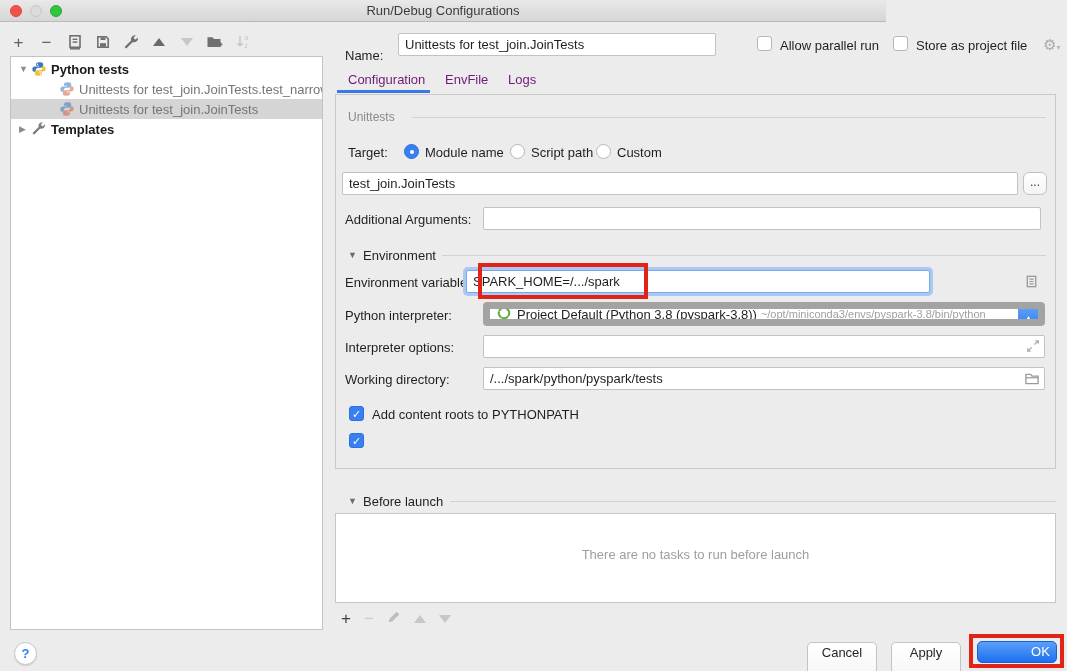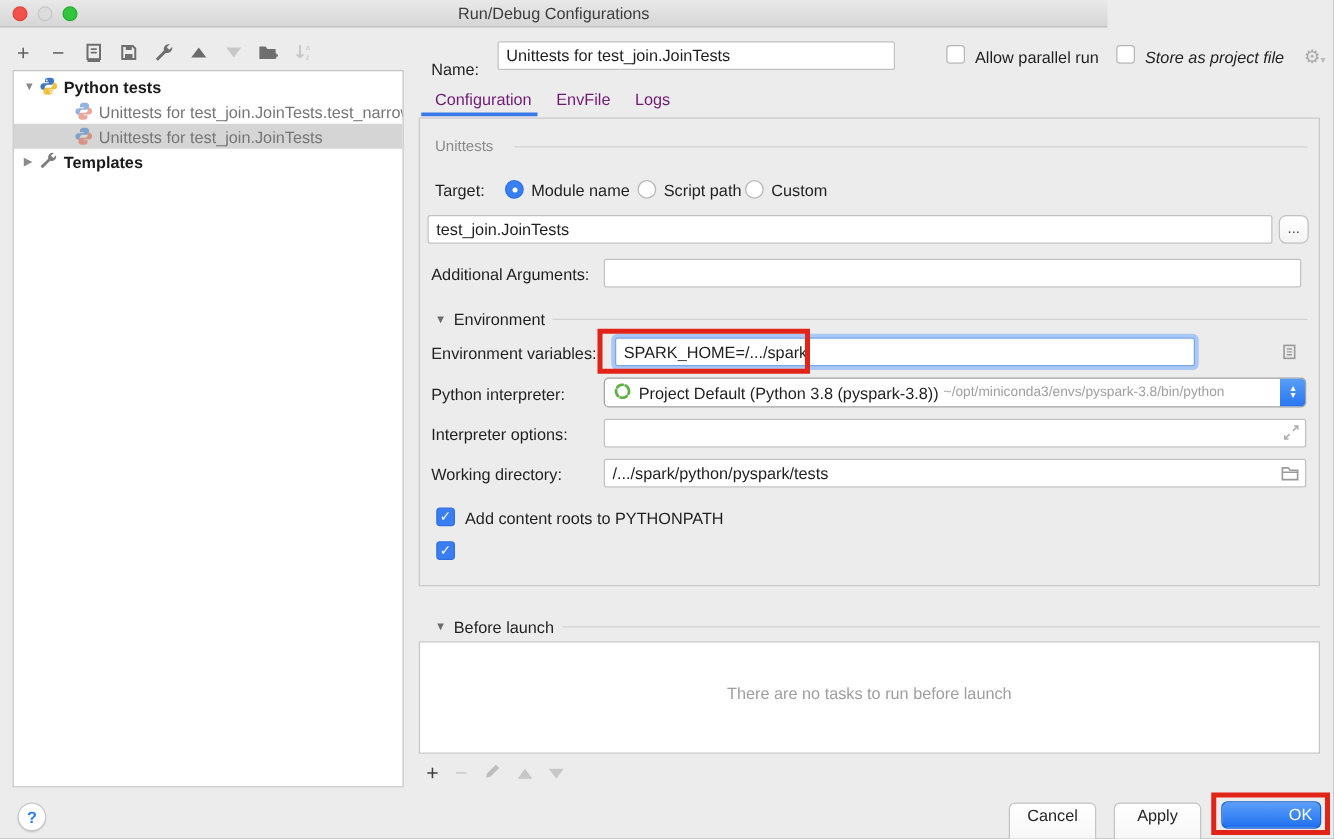--- a/index.html
+++ b/index.html
@@ -70,21 +70,21 @@
   .radio.sel::after { content:""; position:absolute; left:4.5px; top:4.5px; width:4px; height:4px; border-radius:50%; background:#fff; }
 
   .mini-btn {
     position:absolute; width:24px; height:23px; background:linear-gradient(#ffffff,#f4f4f4);
     border:1px solid #c2c2c2; border-radius:6px; color:#444; text-align:center; line-height:19px; font-size:12px;
   }
   .focus-ring { box-shadow:0 0 0 3px #a9c9f4 !important; border-color:#7aa7e8 !important; }
   .in-icon { position:absolute; width:16px; height:16px; }
 
   .combo {
-    position:absolute; height:24px; background:#fff; border:1px solid #a3a3a3; border-radius:4px;
+    position:absolute; height:24px; background:#fff; border:7px solid #a3a3a3; border-radius:4px;
     display:flex; align-items:center; overflow:hidden;
   }
   .combo .ring { margin:0 5px 0 6px; flex:0 0 16px; }
   .combo .val { font-size:13px; color:#1f1f1f; white-space:nowrap; }
   .combo .path { font-size:11px; color:#a0a0a0; margin-left:4px; white-space:nowrap; overflow:hidden; }
   .stepper {
     position:absolute; right:-1px; top:-1px; width:21px; height:24px; background:linear-gradient(#5aa0f9,#2674f0);
     border-radius:0 4px 4px 0; display:flex; flex-direction:column; align-items:center; justify-content:center; color:#fff;
   }
   .stepper span { font-size:7px; line-height:5px; }
@@ -209,21 +209,21 @@
       </span>
       <span class="tree-label bold">Templates</span>
     </div>
   </div>
 
   <span class="lbl" style="left:345px; top:48px;">Name:</span>
   <input class="txt" style="left: 398px; top: 33px; width: 318px;" value="Unittests for test_join.JoinTests">
   <div class="checkbox" style="left:757px; top:36px;"></div>
   <span class="lbl" style="left:780px; top:38px;">Allow parallel run</span>
   <div class="checkbox" style="left:893px; top:36px;"></div>
-  <span class="lbl" style="left:916px; top:38px;font-style:italic;">Store as project file</span>
+  <span class="lbl" style="left:916px; top:38px;">Store as project file</span>
   <span class="gear" style="left:1043px; top:36px;">⚙<span style="font-size:8px;color:#bbb;">▾</span></span>
 
   <span class="tab" style="left:348px;">Configuration</span>
   <span class="tab" style="left:445px;">EnvFile</span>
   <span class="tab" style="left:508px;">Logs</span>
   <div class="tab-underline" style="left:337px; width:93px;"></div>
 
   <div class="panel" style="left:335px; top:94px; width:721px; height:375px;"></div>
 
   <span class="group-label" style="left:348px; top:110px;">Unittests</span>
@@ -241,21 +241,21 @@
   <div class="mini-btn" style="left:1023px; top:172px;">...</div>
 
   <span class="lbl" style="left:345px; top:212px;">Additional Arguments:</span>
   <input class="txt" style="left: 483px; top: 207px; width: 558px;" value="">
 
   <span class="sec-chev" style="left:348px; top:250px;">▼</span>
   <span class="lbl" style="left:363px; top:248px;">Environment</span>
   <div class="groupline" style="left:442px; top:255px; width:604px;"></div>
 
   <span class="lbl" style="left:345px; top:275px;">Environment variables:</span>
-  <input class="txt focus-ring" style="left: 492px; top: 270px; width: 464px; padding-right: 24px;" value="SPARK_HOME=/.../spark">
+  <input class="txt focus-ring" style="left: 466px; top: 270px; width: 464px; padding-right: 24px;" value="SPARK_HOME=/.../spark">
   <span class="in-icon" style="left:1024px; top:274px;">
     <svg width="15" height="15" viewBox="0 0 16 16">
         <rect x="3.5" y="2.5" width="9" height="11" fill="none" stroke="#9a9a9a" stroke-width="1.4"></rect>
         <path d="M5.8 5.5h4.4M5.8 8h4.4M5.8 10.5h4.4" stroke="#9a9a9a" stroke-width="1.2"></path>
       </svg>
   </span>
   <div class="annot" style="left:478px; top:263px; width:170px; height:36px;"></div>
 
   <span class="lbl" style="left:345px; top:308px;">Python interpreter:</span>
   <div class="combo" style="left:483px; top:302px; width:562px;">

